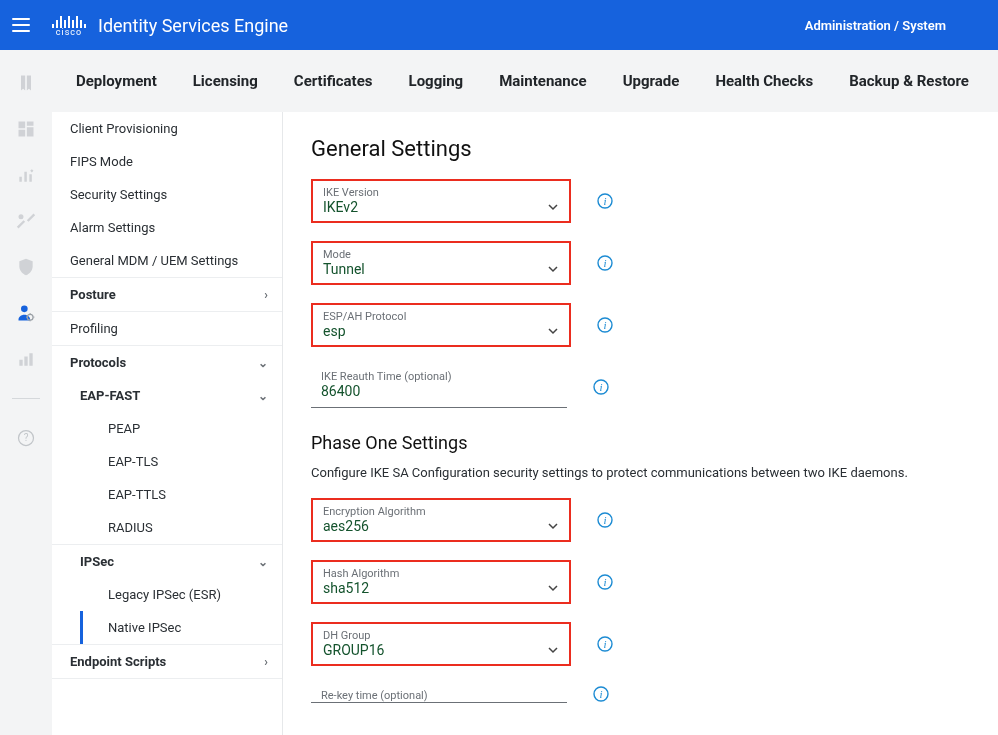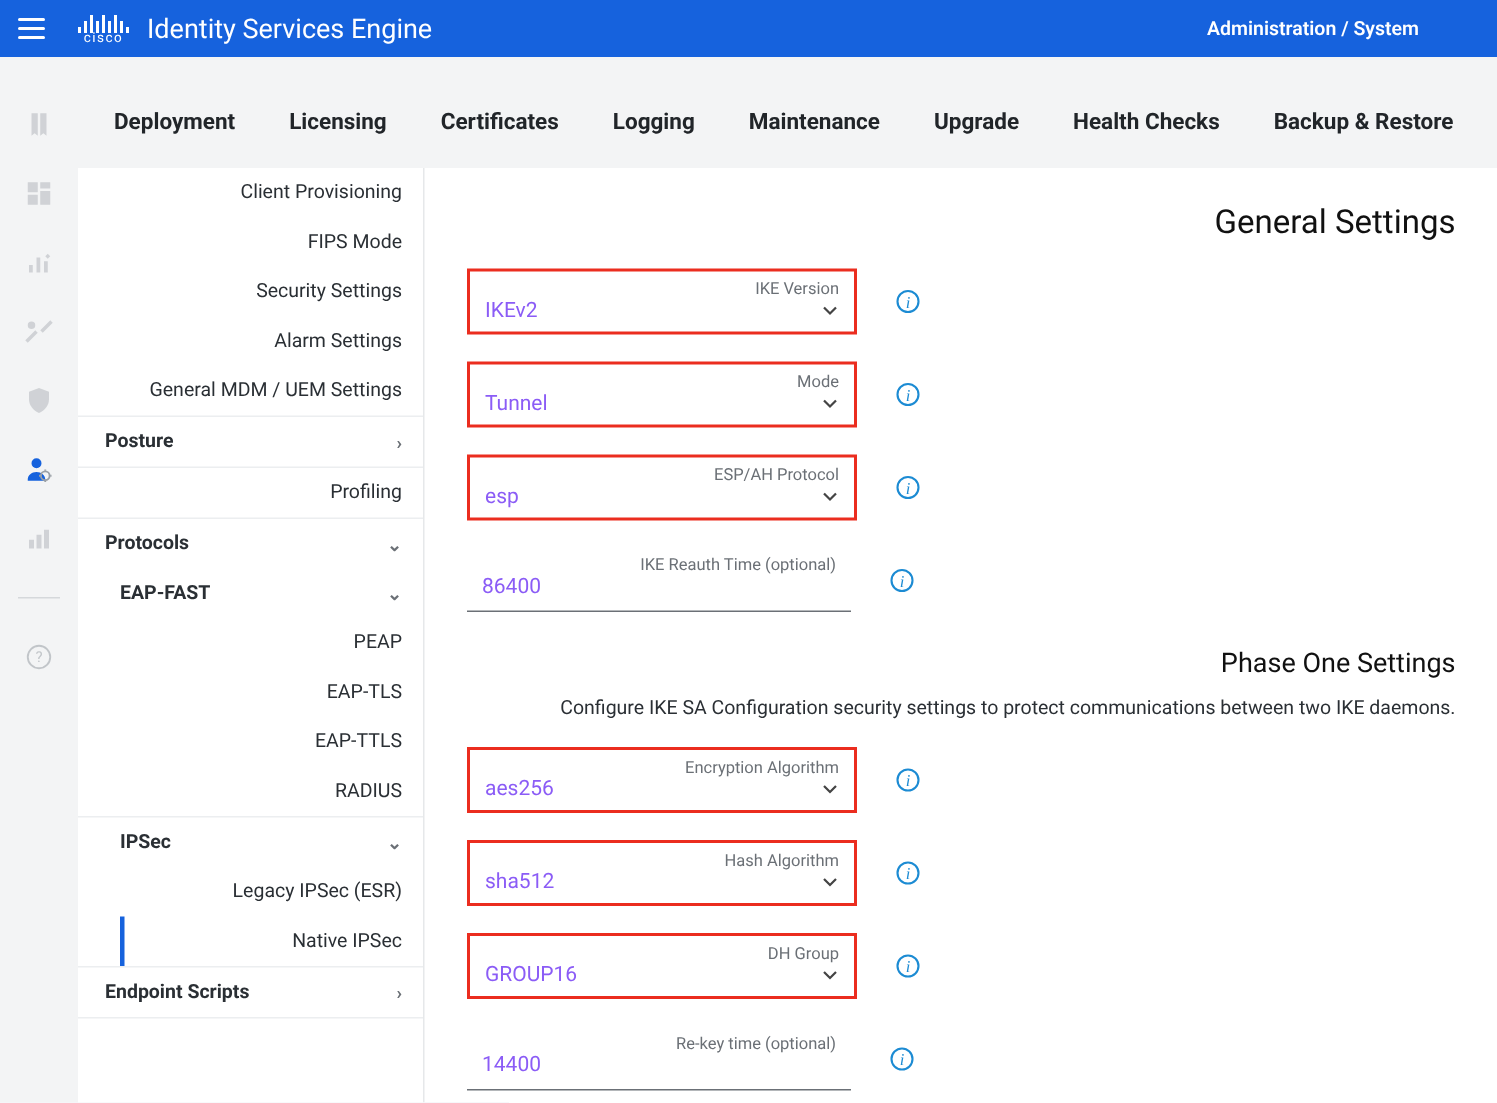--- a/index.html
+++ b/index.html
@@ -1,37 +1,37 @@
 <!DOCTYPE html>
 <html><head>
 <meta charset="utf-8">
 <style>
   html, body { margin:0; padding:0; font-family: -apple-system, "Segoe UI", Roboto, Arial, sans-serif; color:#212529; background:#f3f4f5; }
   body { width:998px; height:735px; position:relative; overflow:hidden; }
 
   
-  .topbar { background:#1662dd; color:#fff; height:38px; display:flex; align-items:center; padding:0 12px 0 8px; justify-content:space-between; }
+  .topbar { background:#1662dd; color:#fff; height:50px; display:flex; align-items:center; padding:0 12px 0 8px; justify-content:space-between; }
   .topbar-left { display:flex; align-items:center; gap:12px; }
   .hamburger { width:28px; height:28px; display:flex; flex-direction:column; justify-content:center; gap:4px; cursor:pointer; padding-left:4px;}
   .hamburger span { display:block; height:2px; width:18px; background:#fff; border-radius:1px;}
   .cisco-logo { display:flex; flex-direction:column; align-items:center; font-size:9px; line-height:1; letter-spacing:1px;}
   .cisco-bars { display:flex; align-items:flex-end; gap:2px; height:14px;}
   .cisco-bars i{ width:2px; background:#fff; display:block;}
   .product-title { font-size:18px; font-weight:400; }
   .breadcrumb { font-size:13px; font-weight:600; padding-right:40px;}
 
   
   .rail { position:absolute; left:0; top:50px; bottom:0; width:52px; background:#f3f4f5; display:flex; flex-direction:column; align-items:center; padding-top:22px; gap:24px;}
   .rail .ico { width:22px; height:22px; display:flex; align-items:center; justify-content:center; opacity:.55; cursor:pointer;}
   .rail .ico.active { opacity:1; }
   .rail svg { width:20px; height:20px; }
   .rail-sep { width:28px; height:1px; background:#d5d8db; margin:4px 0;}
 
   
-  .workspace { position:absolute; left:52px; right:0; top:50px; bottom:0; background:#f3f4f5;text-align:right;}
+  .workspace { position:absolute; left:52px; right:0; top:50px; bottom:0; background:#f3f4f5;}
 
   
   .tabs { height:62px; display:flex; align-items:center; background:#f3f4f5; padding:0 10px 0 24px; gap:36px; font-size:15px; font-weight:700; color:#212529;}
   .tabs .tab { cursor:pointer; white-space:nowrap; }
 
   
   .body2 { position:absolute; left:0; right:0; top:62px; bottom:0; display:flex; background:#fff;}
 
   
   .sidenav { width:230px; border-right:1px solid #e6e8ea; overflow-y:auto; font-size:13px; background:#fff;}
@@ -52,21 +52,21 @@
   h1.section-title { font-size:22px; font-weight:400; margin:0 0 18px 0; color:#111;}
   h2.section-title { font-size:18px; font-weight:400; margin:24px 0 12px 0; color:#111;}
   p.desc { font-size:13px; color:#2a2f34; margin:0 0 18px 0;}
 
   
   .field-row { display:flex; align-items:center; gap:26px; margin-bottom:18px;}
   .field { width:256px; border:1px solid #cfd2d6; position:relative; background:#fff;}
   .field.hl { border:2px solid #eb2d1f;}
   .field-label { font-size:11px; color:#6b7076; padding:5px 10px 0 10px;}
   .field-value-row { display:flex; align-items:center; justify-content:space-between; padding:0 10px 6px 10px;}
-  .field-value { font-size:14px; color:#8b5cf6;}
+  .field-value { font-size:14px; color:#14532d;}
   .chevd { width:12px; height:12px; }
   .field.textlike .field-value-row { padding-bottom:8px;}
   .field.textlike .chevd{ visibility:hidden;}
   .info { width:16px; height:16px; }
   .info circle{ fill:none; stroke:#1c8bd3; stroke-width:1.4;}
   .info text{ fill:#1c8bd3; font-size:11px; font-family:serif; font-style:italic;}
 
 </style>
 </head>
 <body>
@@ -326,24 +326,20 @@
         </div>
         <svg class="info" viewBox="0 0 16 16">
             <circle cx="8" cy="8" r="7"></circle>
             <text x="8" y="12" text-anchor="middle">i</text>
           </svg>
       </div>
 
       <div class="field-row">
         <div class="field textlike" style="border-bottom:1px solid #6b7076;border-left:none;border-right:none;border-top:none;">
           <div class="field-label">Re-key time (optional)</div>
-          <div class="field-value-row">
-            <span class="field-value">14400</span>
-            <svg class="chevd" viewBox="0 0 12 12"></svg>
-          </div>
         </div>
         <svg class="info" viewBox="0 0 16 16">
             <circle cx="8" cy="8" r="7"></circle>
             <text x="8" y="12" text-anchor="middle">i</text>
           </svg>
       </div>
 
     </div>
   </div>
 </div>

